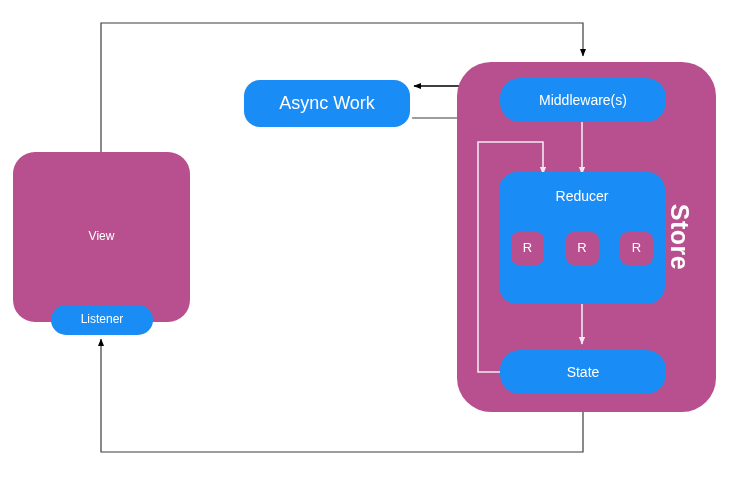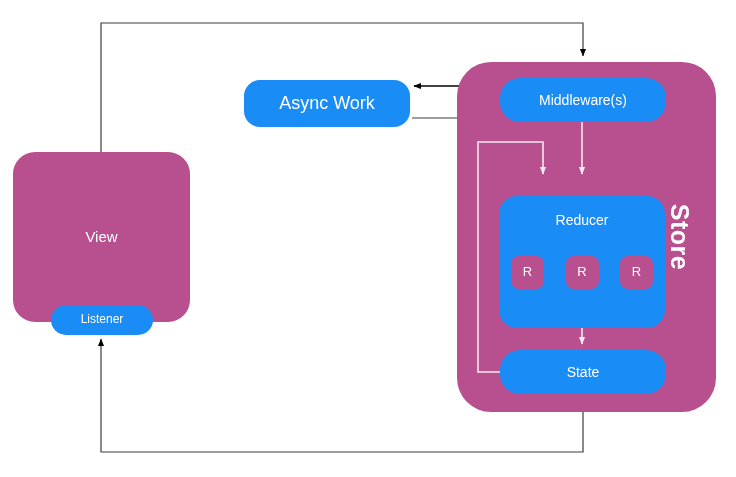--- a/index.html
+++ b/index.html
@@ -43,21 +43,21 @@
   }
 
   
   #node-view {
     left: 13px;
     top: 152px;
     width: 177px;
     height: 170px;
     background: #b8508f;
     border-radius: 22px;
-    font-size: 15px;
+    font-size: 12px;
   }
 
   
   #node-listener {
     left: 51px;
     top: 305px;
     width: 102px;
     height: 30px;
     background: #1a8cf5;
     border-radius: 15px;
@@ -104,21 +104,21 @@
     width: 166px;
     height: 44px;
     background: #1a8cf5;
     border-radius: 20px;
     font-size: 14px;
   }
 
   
   #node-reducer {
     left: 499px;
-    top: 196px;
+    top: 172px;
     width: 166px;
     height: 132px;
     background: #1a8cf5;
     border-radius: 18px;
     display: block;
   }
   #reducer-label {
     position: absolute;
     left: 0;
     right: 0;

